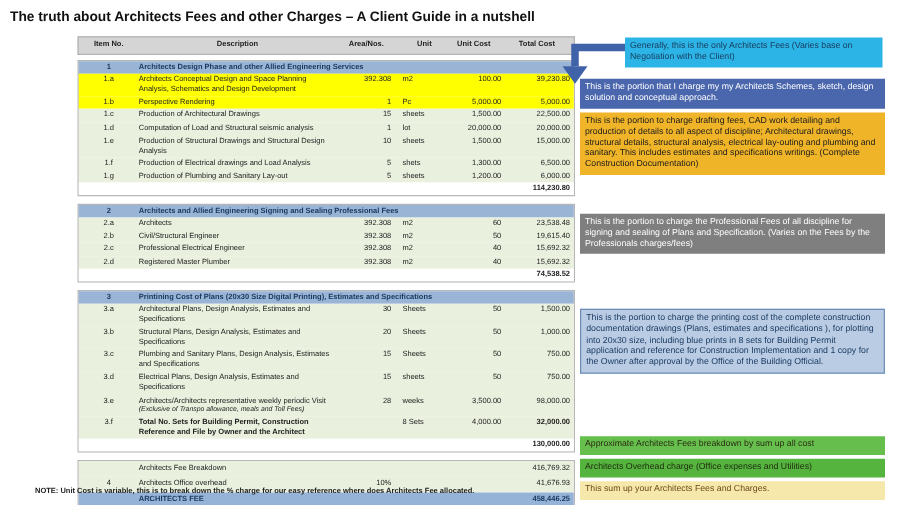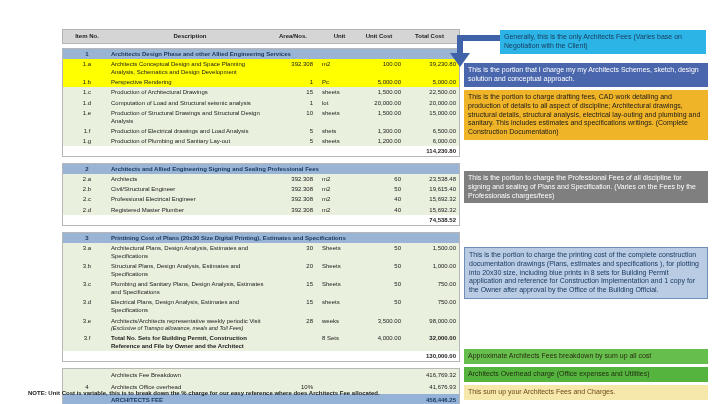--- a/index.html
+++ b/index.html
@@ -48,20 +48,21 @@
   .co8 { left:464px; top:385px; width:244px; }
 
   
   #arrow { position:absolute; left:438px; top:33px; }
 </style>
 </head>
 <body>
 
 <div id="page">
 
+  <div id="doc-title">The truth about Architects Fees and other Charges – A Client Guide in a nutshell</div>
 
   <div id="fee-table">
     <div class="hdr-row" id="hdr-row">
         <div class="cell c-no">Item No.</div>
         <div class="cell c-desc">Description</div>
         <div class="cell c-area">Area/Nos.</div>
         <div class="cell c-unit">Unit</div>
         <div class="cell c-uc">Unit Cost</div>
         <div class="cell c-tc">Total Cost</div>
       </div>

